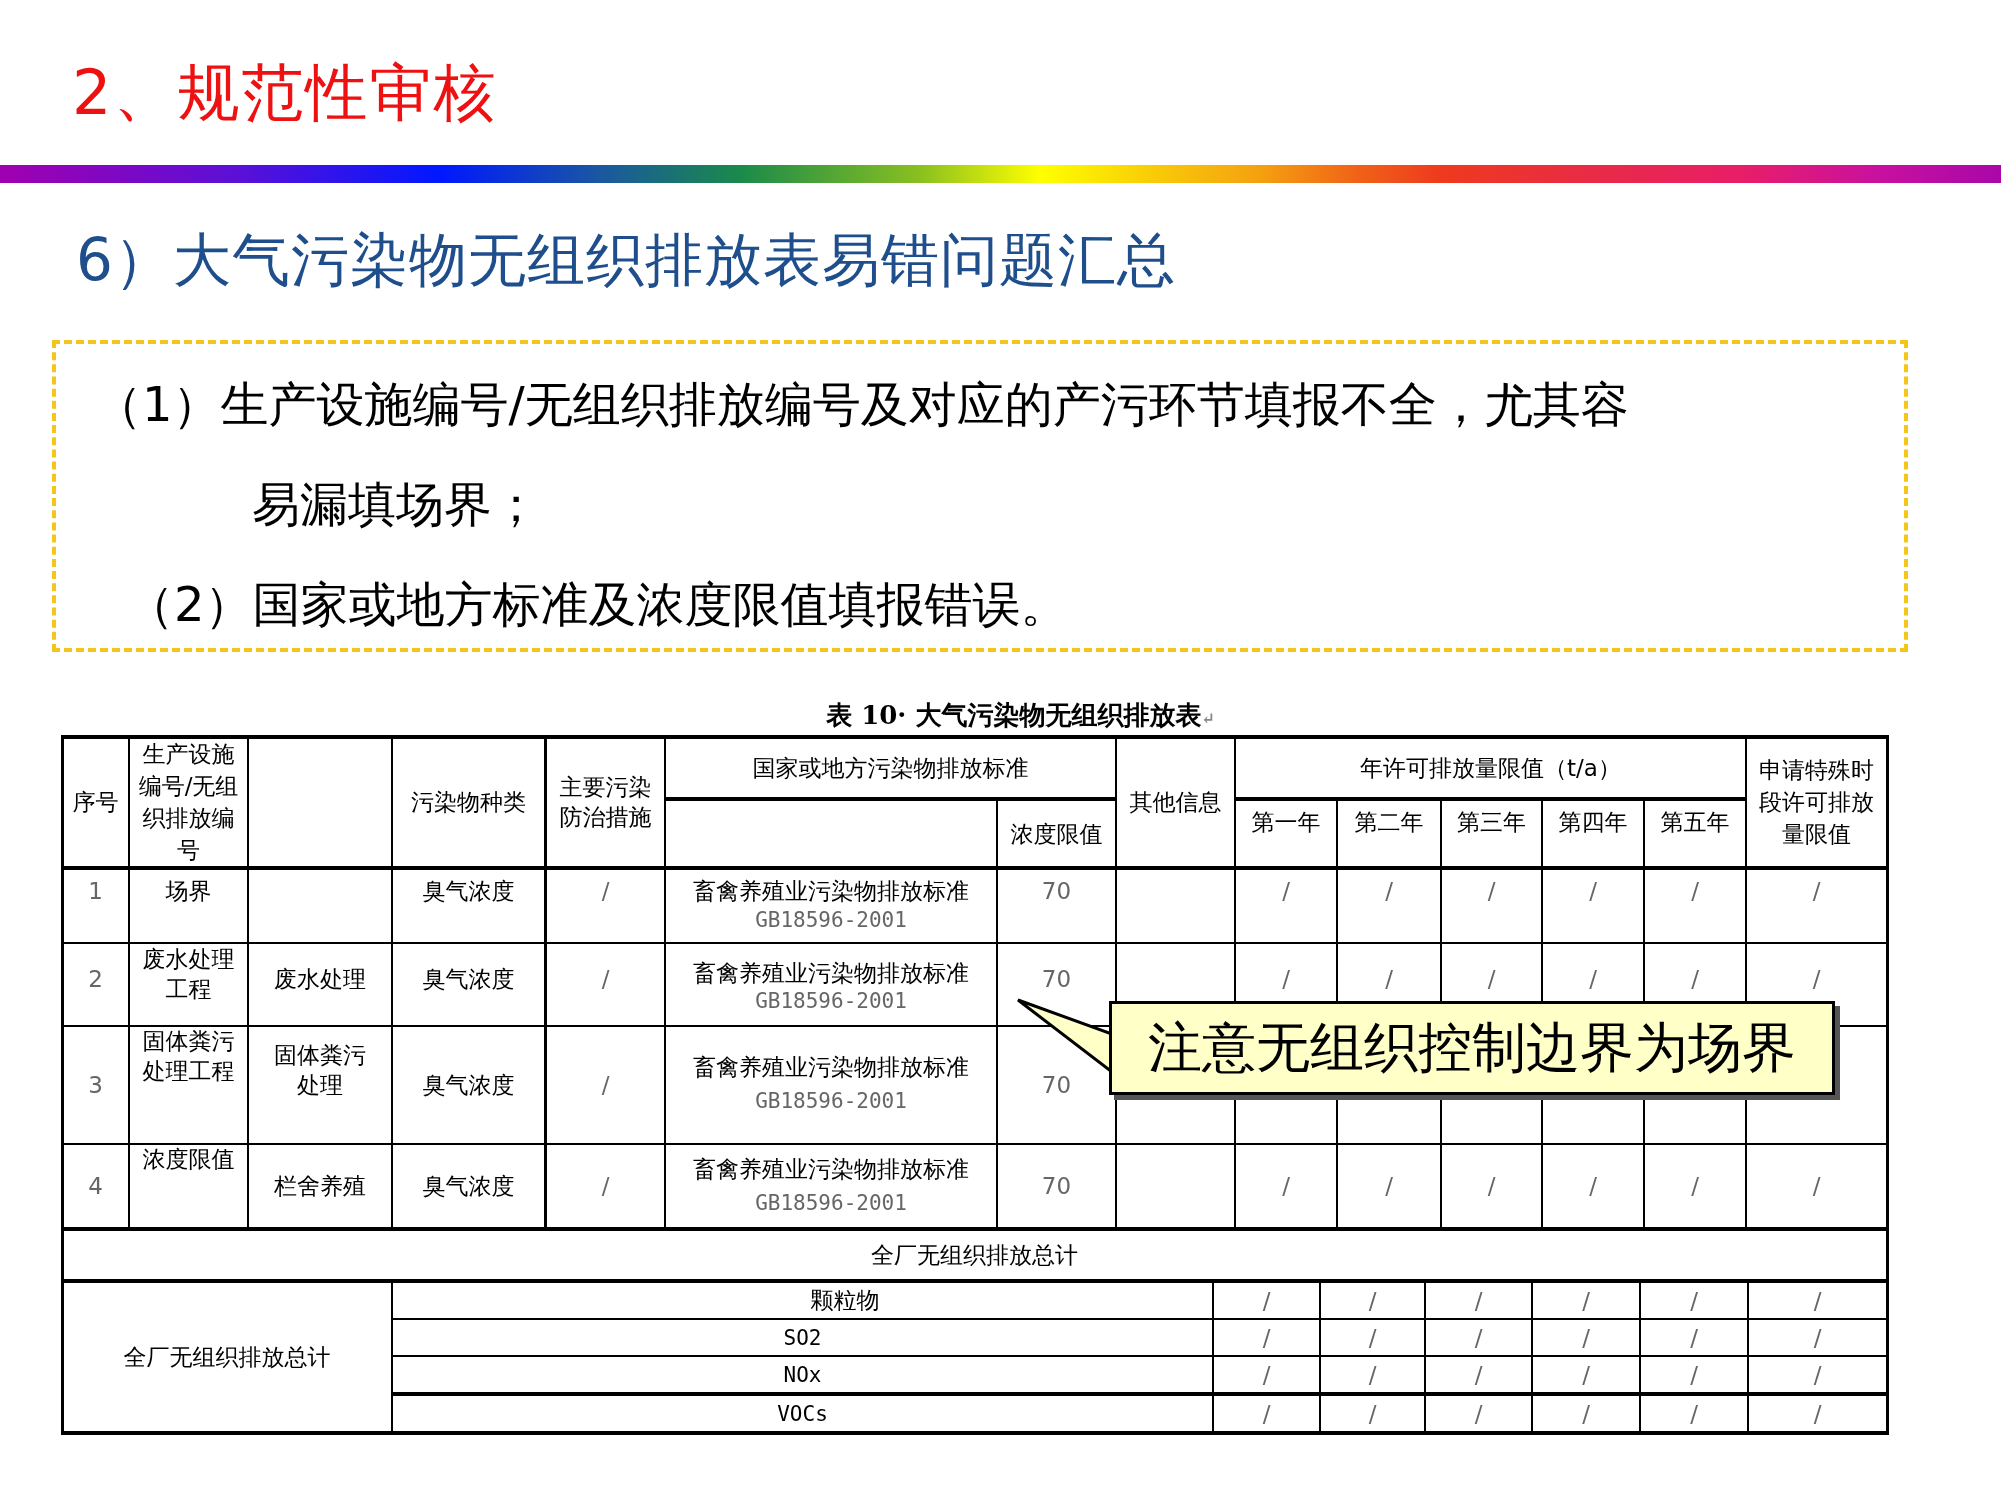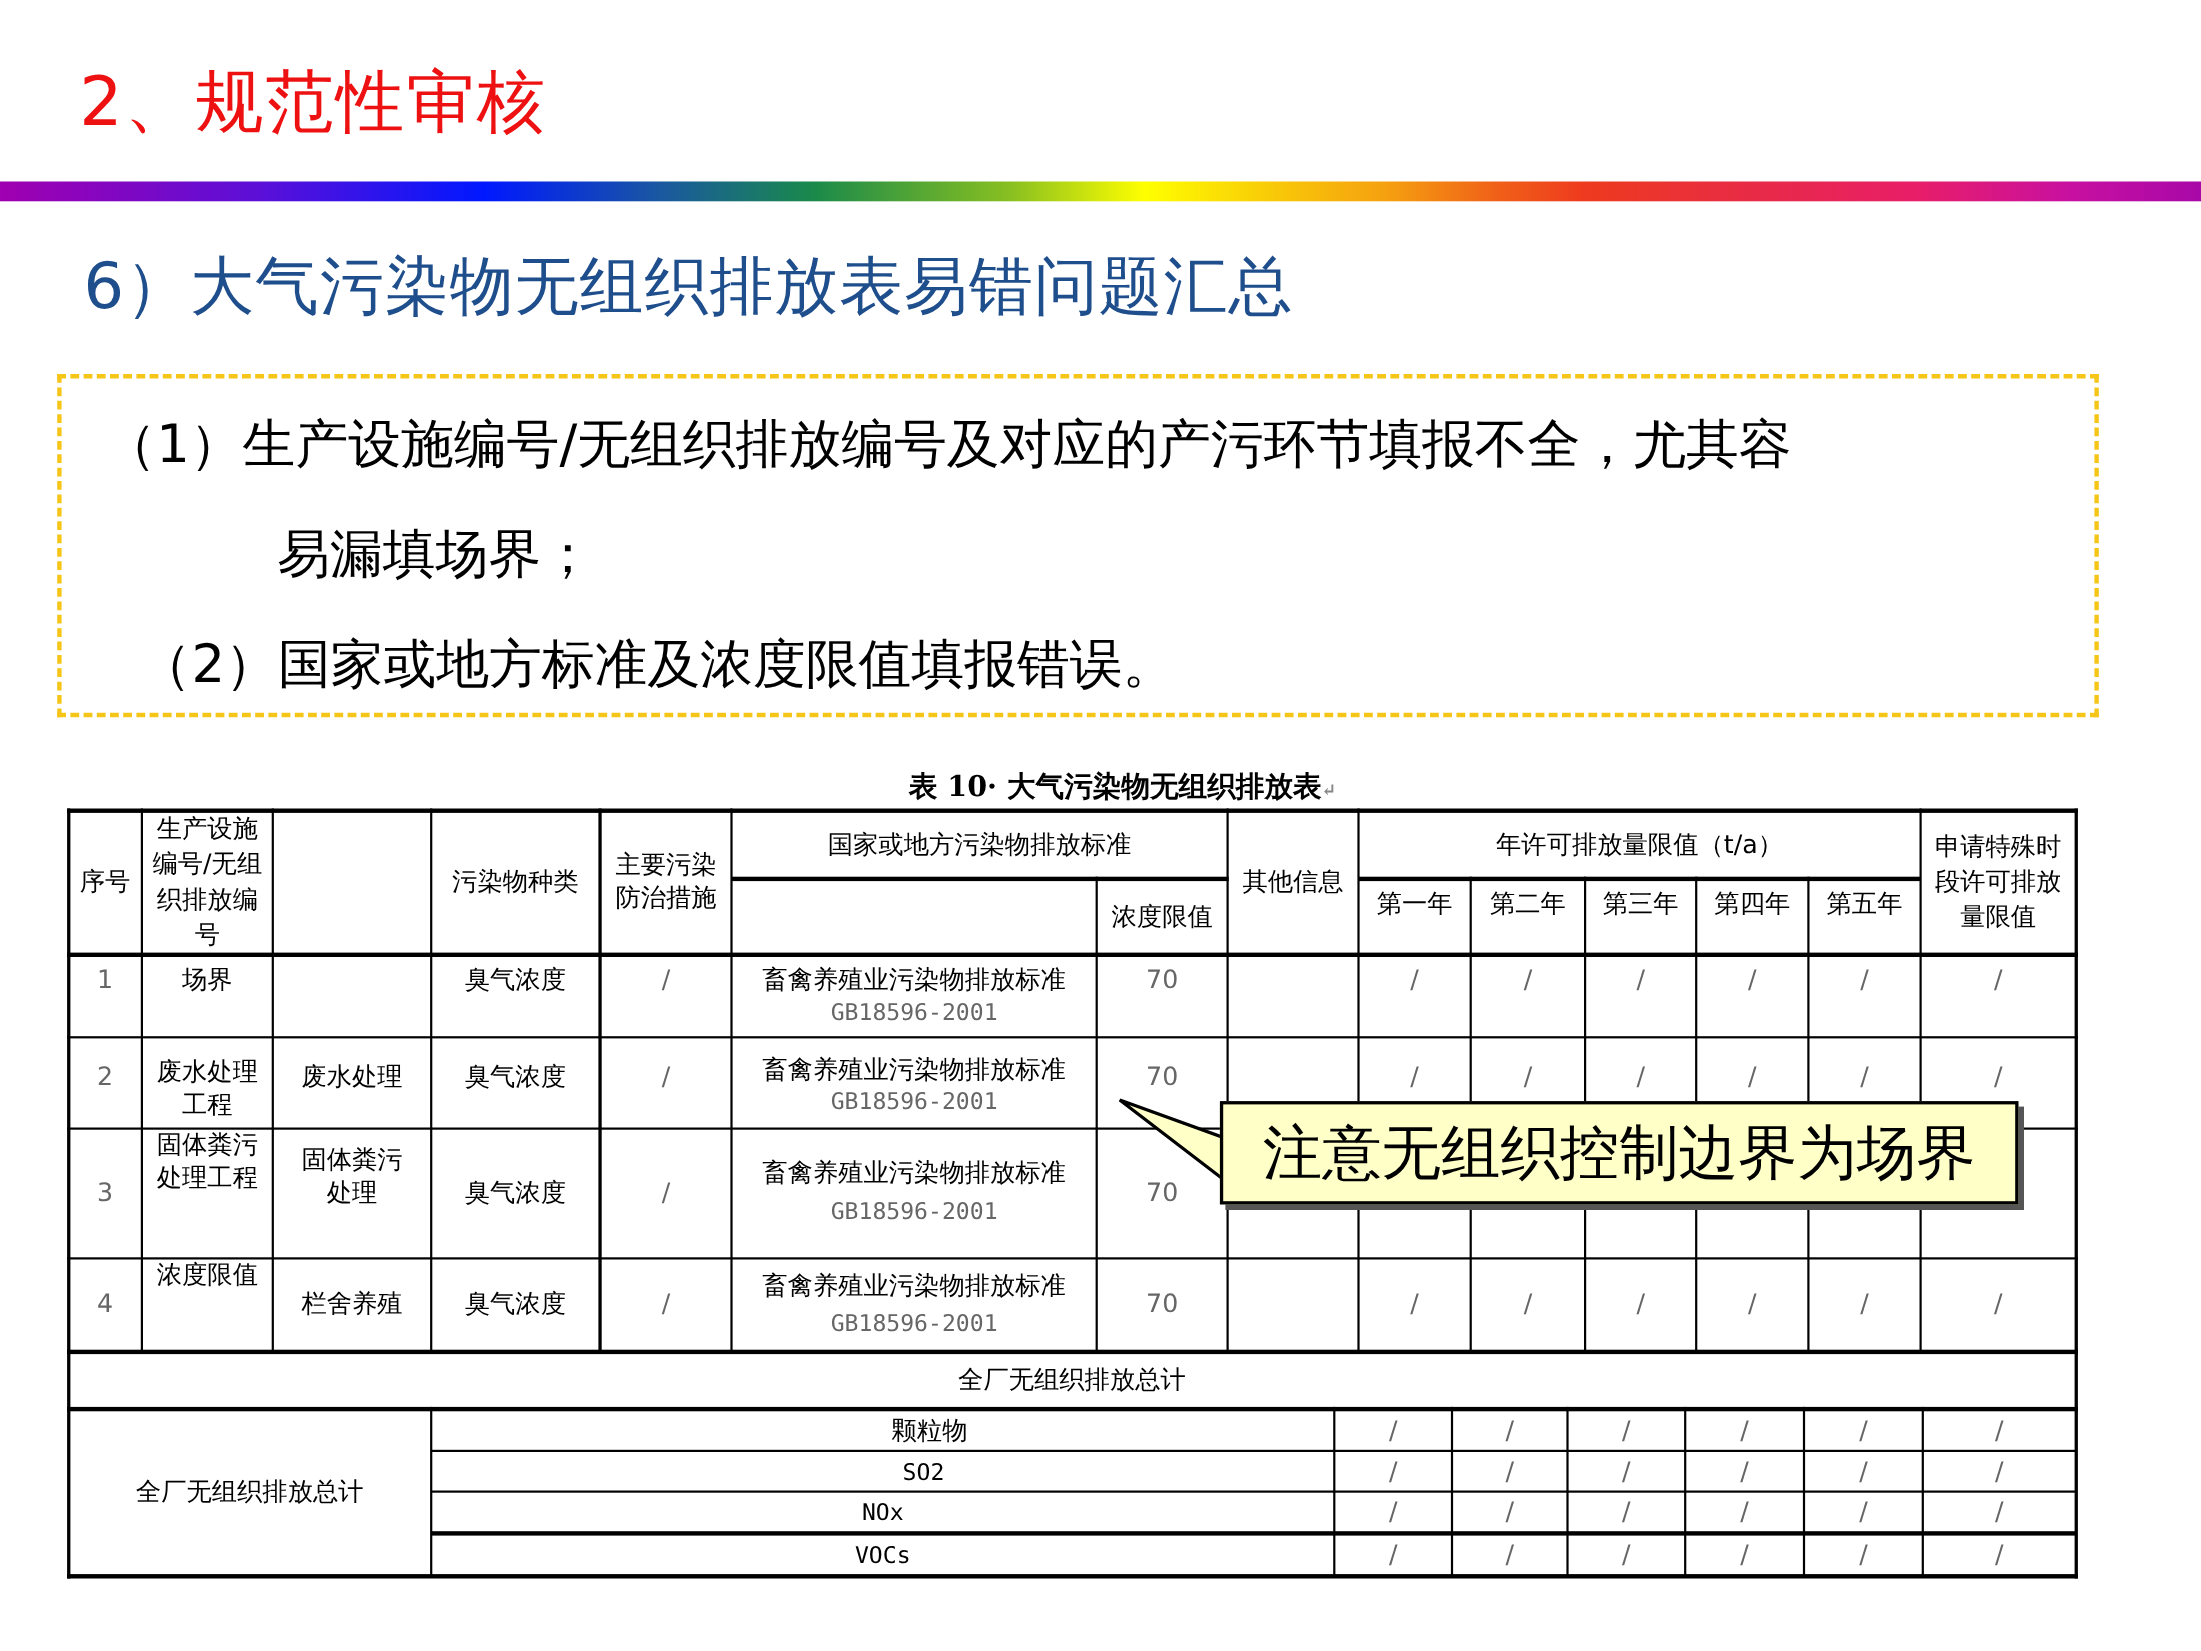--- a/index.html
+++ b/index.html
@@ -146,21 +146,21 @@
   <div class="cell top light" style="left:998px;top:870px;width:117px;height:72px;">70</div>
   <div class="cell top light" style="left:1117px;top:870px;width:117px;height:72px;"></div>
   <div class="cell top light" style="left:1236px;top:870px;width:100px;height:72px;">/</div>
   <div class="cell top light" style="left:1338px;top:870px;width:102px;height:72px;">/</div>
   <div class="cell top light" style="left:1442px;top:870px;width:99px;height:72px;">/</div>
   <div class="cell top light" style="left:1543px;top:870px;width:100px;height:72px;">/</div>
   <div class="cell top light" style="left:1645px;top:870px;width:100px;height:72px;">/</div>
   <div class="cell top light" style="left:1747px;top:870px;width:139px;height:72px;">/</div>
 
   <div class="cell top light" style="left:63px;top:948px;width:65px;height:77px;padding-top:16px;">2</div>
-  <div class="cell top" style="left:135px;top:944px;width:107px;height:81px;padding-top:16px;">废水处理工程</div>
+  <div class="cell top" style="left:135px;top:944px;width:107px;height:81px;padding-top:0;">废水处理工程</div>
   <div class="cell top" style="left:249px;top:948px;width:142px;height:77px;padding-top:16px;">废水处理</div>
   <div class="cell top" style="left:393px;top:948px;width:151px;height:77px;padding-top:16px;">臭气浓度</div>
   <div class="cell top light" style="left:547px;top:948px;width:117px;height:77px;padding-top:16px;">/</div>
   <div class="cell top" style="left:666px;top:952px;width:330px;height:30px;">畜禽养殖业污染物排放标准</div>
   <div class="cell light" style="left:666px;top:986px;width:330px;height:30px;font-family:'DejaVu Sans Mono',monospace;font-size:21px;">GB18596-2001</div>
   <div class="cell top light" style="left:998px;top:948px;width:117px;height:77px;padding-top:16px;">70</div>
   <div class="cell top light" style="left:1117px;top:948px;width:117px;height:77px;padding-top:16px;"></div>
   <div class="cell top light" style="left:1236px;top:948px;width:100px;height:50px;padding-top:16px;">/</div>
   <div class="cell top light" style="left:1338px;top:948px;width:102px;height:50px;padding-top:16px;">/</div>
   <div class="cell top light" style="left:1442px;top:948px;width:99px;height:50px;padding-top:16px;">/</div>
@@ -197,21 +197,21 @@
   <div class="cell" style="left:63px;top:1283px;width:328px;height:148px;">全厂无组织排放总计</div>
 
   <div class="cell" style="left:393px;top:1283px;width:904px;height:35px;font-family:Liberation Serif, serif;">颗粒物</div>
   <div class="cell light" style="left:1214px;top:1283px;width:105px;height:35px;">/</div>
   <div class="cell light" style="left:1321px;top:1283px;width:103px;height:35px;">/</div>
   <div class="cell light" style="left:1426px;top:1283px;width:105px;height:35px;">/</div>
   <div class="cell light" style="left:1533px;top:1283px;width:106px;height:35px;">/</div>
   <div class="cell light" style="left:1641px;top:1283px;width:106px;height:35px;">/</div>
   <div class="cell light" style="left:1749px;top:1283px;width:137px;height:35px;">/</div>
 
-  <div class="cell" style="left:393px;top:1320px;width:819px;height:35px;font-family:'DejaVu Sans Mono',monospace;font-size:21px;margin-left:37px;">SO2</div>
+  <div class="cell" style="left:393px;top:1320px;width:819px;height:35px;font-family:'DejaVu Sans Mono',monospace;font-size:21px;">SO2</div>
   <div class="cell light" style="left:1214px;top:1320px;width:105px;height:35px;">/</div>
   <div class="cell light" style="left:1321px;top:1320px;width:103px;height:35px;">/</div>
   <div class="cell light" style="left:1426px;top:1320px;width:105px;height:35px;">/</div>
   <div class="cell light" style="left:1533px;top:1320px;width:106px;height:35px;">/</div>
   <div class="cell light" style="left:1641px;top:1320px;width:106px;height:35px;">/</div>
   <div class="cell light" style="left:1749px;top:1320px;width:137px;height:35px;">/</div>
 
   <div class="cell" style="left:393px;top:1357px;width:819px;height:35px;font-family:'DejaVu Sans Mono',monospace;font-size:21px;">NOx</div>
   <div class="cell light" style="left:1214px;top:1357px;width:105px;height:35px;">/</div>
   <div class="cell light" style="left:1321px;top:1357px;width:103px;height:35px;">/</div>

